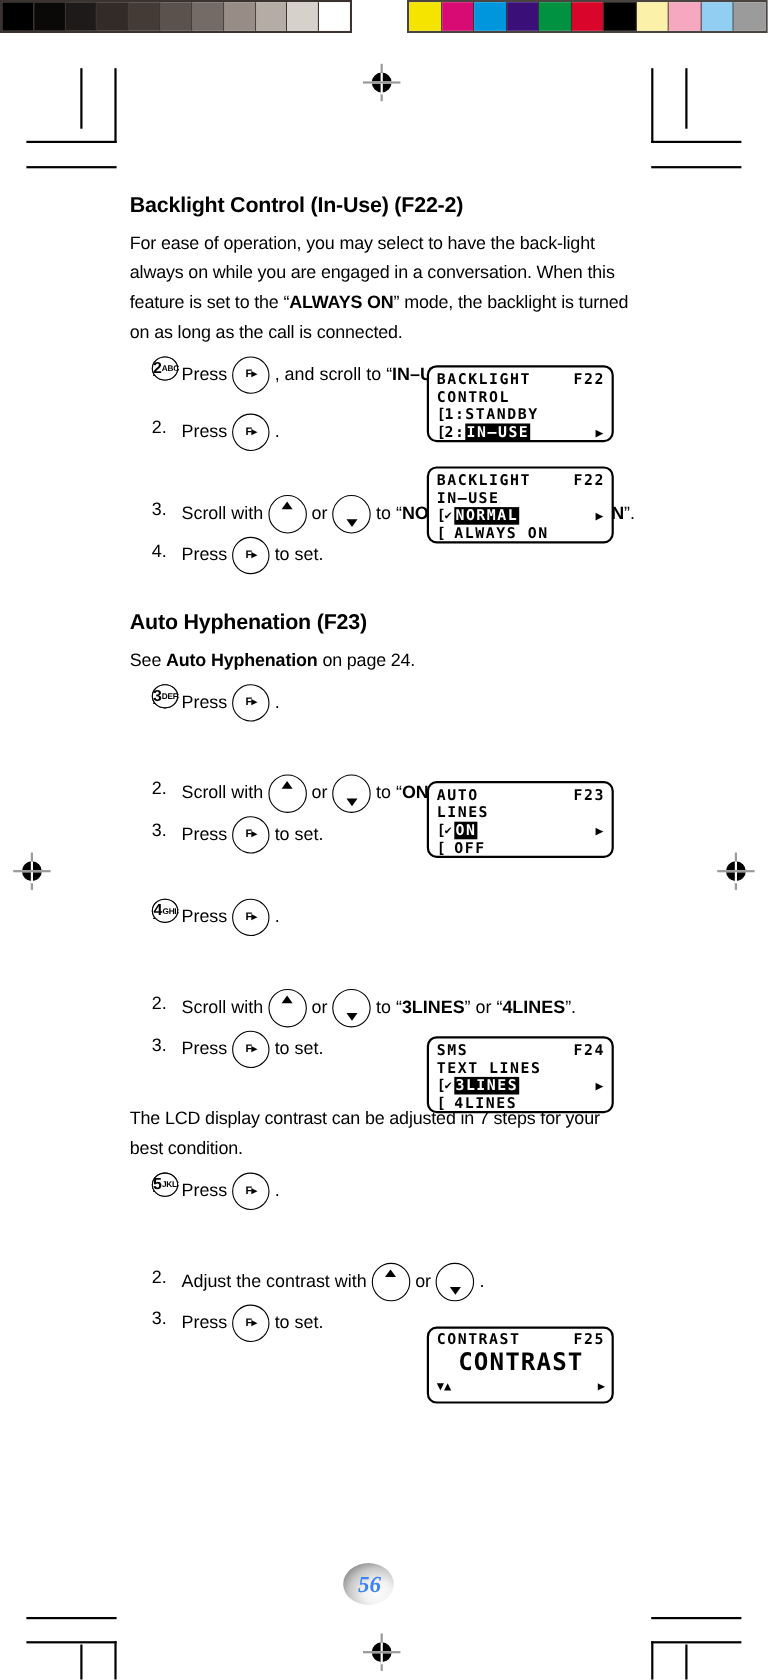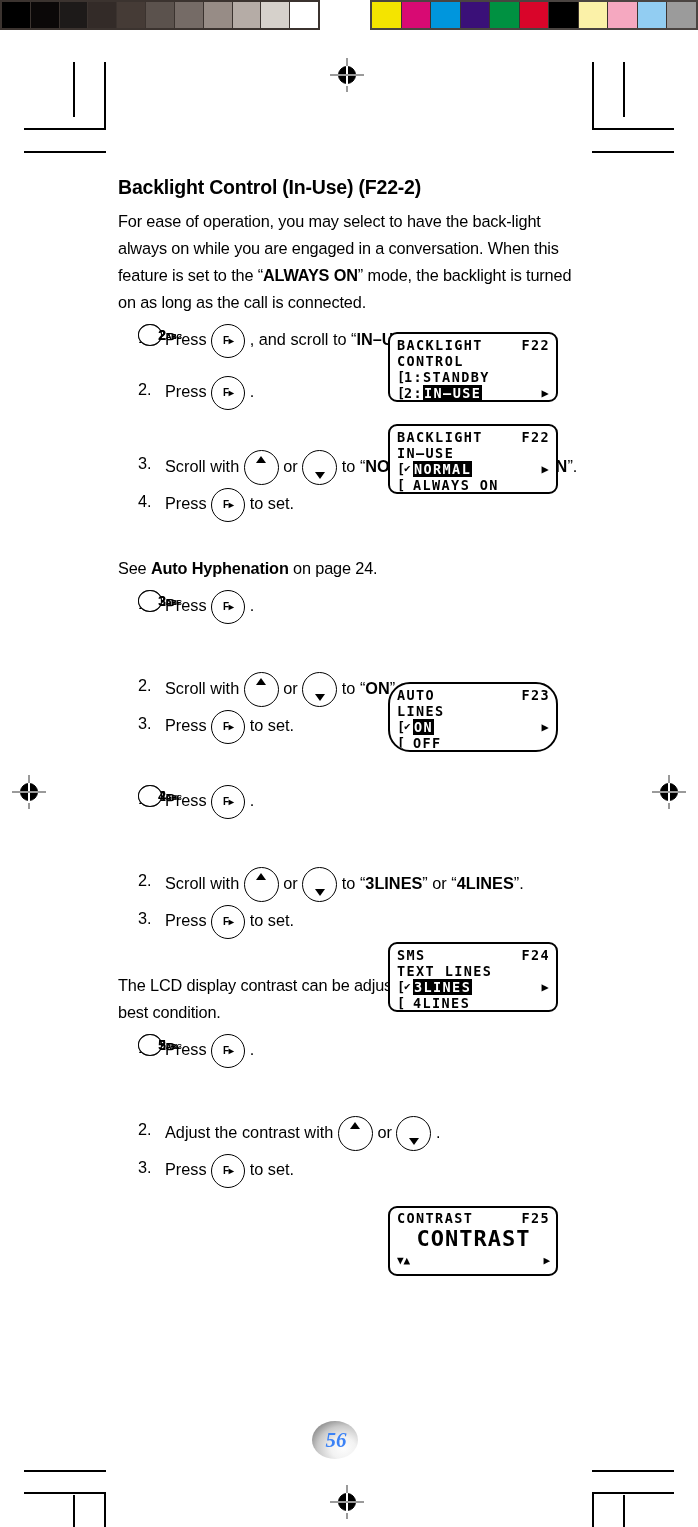--- a/index.html
+++ b/index.html
@@ -39,21 +39,21 @@
               line-height:27px;margin-bottom:3px;}
   ol.steps>li .num{position:absolute;left:20px;top:0;width:24px;}
 
   
   .key{display:inline-block;vertical-align:middle;box-sizing:border-box;
        border:1.6px solid #000;text-align:center;background:#fff;
        position:relative;}
   .key.fn{width:34px;height:34px;border-radius:50%;font-size:10px;
           line-height:32px;font-weight:bold;letter-spacing:-0.5px;}
   .key.num{width:34px;height:22px;border-radius:50%;line-height:20px;
-           font-size:14.5px;font-weight:bold;padding-left:19px;}
+           font-size:14.5px;font-weight:bold;}
   .key.num sub{font-size:7.5px;vertical-align:1.5px;font-weight:bold;
                letter-spacing:-0.2px;}
   .key.arrow{width:35px;height:35px;border-radius:50%;}
   .key.arrow .tri{position:absolute;left:50%;width:0;height:0;
         border-left:5px solid transparent;border-right:5px solid transparent;}
   .key.arrow.up .tri{top:5px;transform:translateX(-50%);
         border-bottom:7px solid #000;}
   .key.arrow.down .tri{bottom:5px;transform:translateX(-50%);
         border-top:7px solid #000;}
 
@@ -174,20 +174,21 @@
     </li>
     <li>
       <span class="num">4.</span>
       <span>Press</span>
       <span class="key fn">F▸</span><span> to set.</span>
     </li>
   </ol>
 
   <div class="gap-lg"></div>
 
+  <h2 class="sec">Auto Hyphenation (F23)</h2>
   <p class="body"><span>See </span><b class="bd">Auto Hyphenation</b><span> on page 24.</span></p>
 
   <ol class="steps">
     <li>
       <span class="num">1.</span>
       <span>Press</span>
       <span class="key fn">F▸</span>
       <span class="key num"><span>2</span><sub>ABC</sub></span>
       <span class="key num"><span>3</span><sub>DEF</sub></span><span> .</span>
     </li>
@@ -293,21 +294,21 @@
       <span class="inv">NORMAL</span>
       <span class="rarr">▶</span>
     </div>
   <div class="row">
       <span class="brk">[</span>
       <span class="chk"></span>
       <span>ALWAYS ON</span>
     </div>
 </div>
 
-<div class="lcd" style="left:388px;top:682px;border-radius:22px;">
+<div class="lcd" style="left:388px;top:710px;">
   <div class="row">
       <span>AUTO</span>
       <span class="sp"></span>
       <span>F23</span>
     </div>
   <div class="row">
       <span>LINES</span>
     </div>
   <div class="row">
       <span class="brk">[</span>

